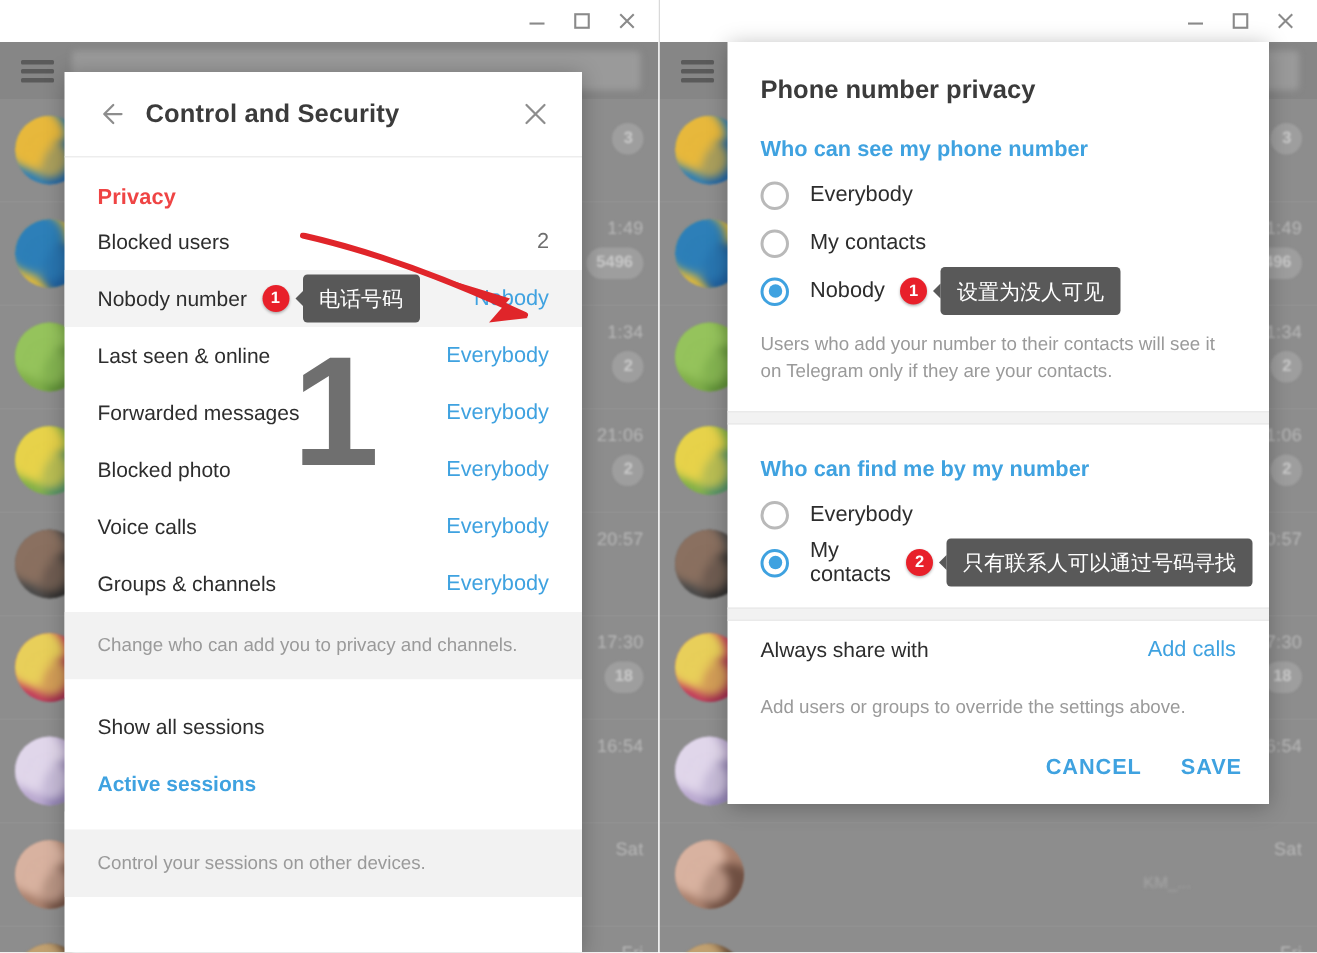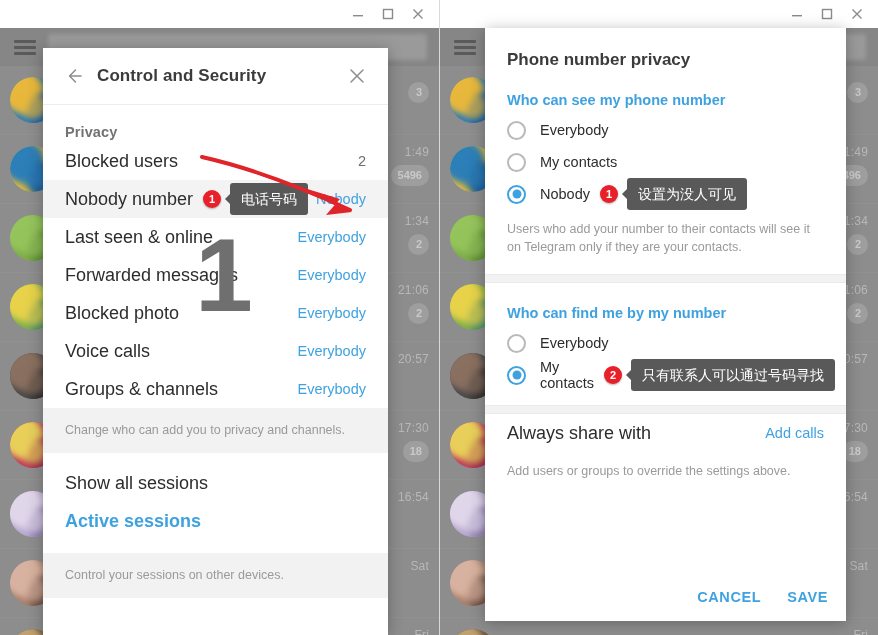--- a/index.html
+++ b/index.html
@@ -106,29 +106,29 @@
     width: 30px; height: 30px; display: flex;
     align-items: center; justify-content: center;
     color: #8d8d8d; flex: 0 0 auto;
   }
   .dlg-title {
     flex: 1; font-size: 17px; font-weight: bold;
     color: #3b3b3b; margin-left: 8px; letter-spacing: .1px;
   }
 
   .sec-title {
-    color: #737373; font-size: 14.5px; font-weight: bold;
+    color: #ef4444; font-size: 14.5px; font-weight: bold;
     padding: 19px 22px 2px 22px; letter-spacing: .1px;
   }
   .row {
     position: relative; height: 38px; display: flex;
     align-items: center; padding: 0 22px;
   }
   .row.hl { background: #f3f3f3; }
-  .row-label { font-size: 18px; color: #2d2d2d; }
+  .row-label { font-size: 14px; color: #2d2d2d; }
   .row-value {
     margin-left: auto; font-size: 14.5px; color: #3fa2e0;
   }
   .row-value.plain { color: #6d6d6d; }
   .hint {
     background: #f2f2f2; color: #9a9a9a;
     font-size: 12.5px; padding: 14px 22px;
     line-height: 1.35;
   }
   .gap-white { height: 12px; background: #fff; }
@@ -162,21 +162,21 @@
     position: absolute; font-size: 104px; font-weight: bold;
     color: #6f6f6f; line-height: 1; pointer-events: none;
     font-family: "Liberation Sans", sans-serif;
   }
   .step-left  { left: 195px; top: 223px; }
 
   
   .arrow-red { position: absolute; left: 200px; top: 155px; pointer-events: none; }
 
   
-  .dlg-phone { left: 45px; top: 28px; width: 361px; height: 593px; }
+  .dlg-phone { left: 45px; top: 28px; width: 361px; height: 508px; }
 
   .pp-title {
     font-size: 17px; font-weight: bold; color: #3b3b3b;
     padding: 22px 22px 0 22px;
   }
   .pp-sec {
     color: #3fa2e0; font-size: 14.5px; font-weight: bold;
     padding: 22px 22px 6px 22px;
   }
   .radio-row {

